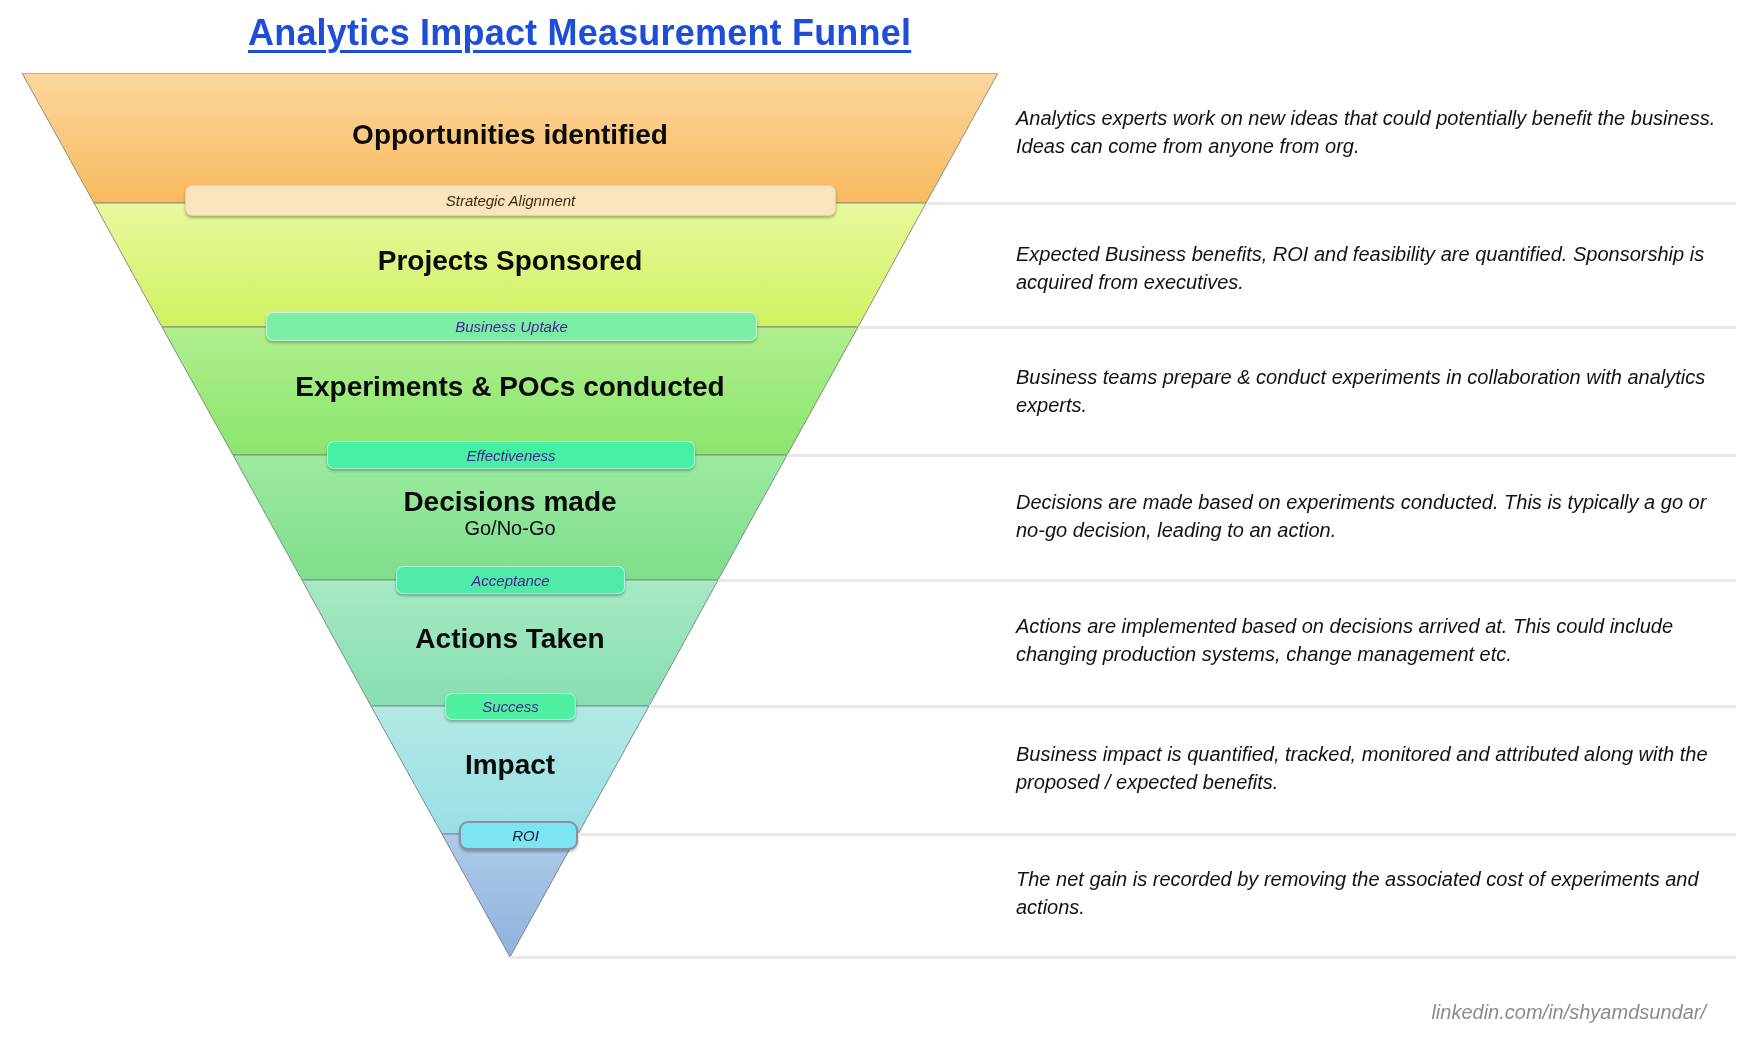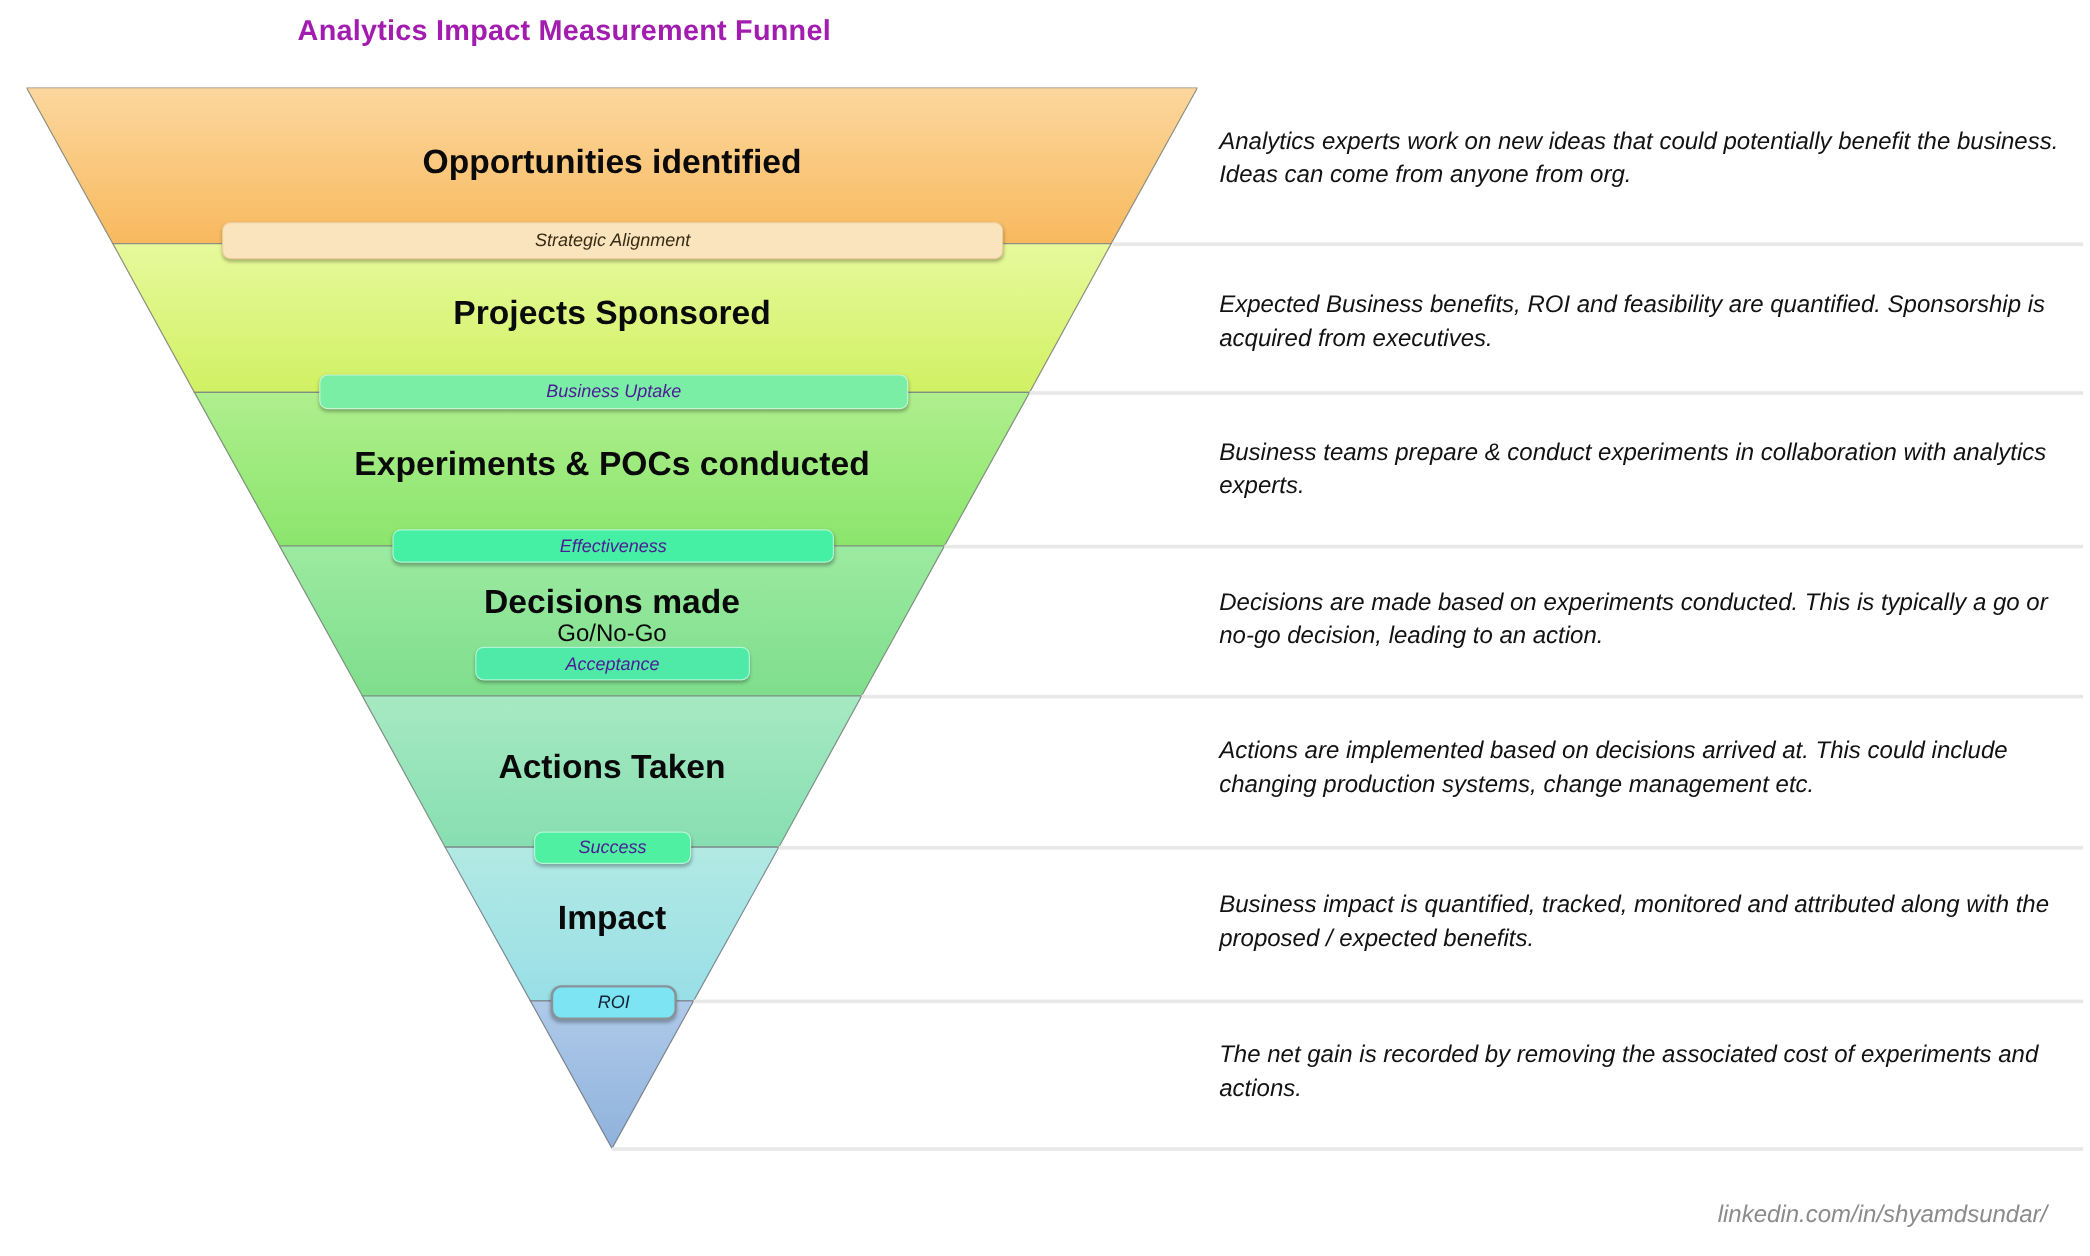--- a/index.html
+++ b/index.html
@@ -4,22 +4,22 @@
 <style>
   html,body { margin:0; padding:0; }
   body {
     width:1742px; height:1047px; position:relative; overflow:hidden;
     background:#ffffff;
     font-family:"Liberation Sans", sans-serif;
     color:#111;
   }
   .title {
     position:absolute; left:248px; top:12px;
-    font-size:24px; font-weight:bold; color:#a21caf;
-    text-decoration-thickness:3px; text-underline-offset:5px;
+    font-size:36px; font-weight:bold; color:#1d4ed8;
+    text-decoration:underline; text-decoration-thickness:3px; text-underline-offset:5px;
     letter-spacing:0.2px;
   }
   .funnel-layer { position:absolute; left:22px; top:73px; width:976px; height:884px; }
   .funnel-svg { position:absolute; left:0; top:0; }
   .stage-label {
     position:absolute; left:0; width:100%; text-align:center;
     font-weight:bold; font-size:28px; color:#0a0a0a; height:36px; line-height:36px;
   }
   .sub-label {
     position:absolute; left:0; width:100%; text-align:center;
@@ -100,27 +100,27 @@
 
   <div class="bar bar-sa" style="left: 163px; top: 112px; width: 649px; height: 29px; background-color: rgb(250, 228, 190);">
     <span>Strategic Alignment</span>
   </div>
   <div class="bar" style="left: 244px; top: 239px; width: 489px; height: 27px; background-color: rgb(123, 238, 166);">
     <span>Business Uptake</span>
   </div>
   <div class="bar" style="left: 305px; top: 368px; width: 366px; height: 26px; background-color: rgb(69, 239, 164);">
     <span>Effectiveness</span>
   </div>
-  <div class="bar" style="left: 374px; top: 466px; width: 227px; height: 26px; background-color: rgb(79, 234, 167);">
+  <div class="bar" style="left: 374px; top: 493px; width: 227px; height: 26px; background-color: rgb(79, 234, 167);">
     <span>Acceptance</span>
   </div>
   <div class="bar" style="left: 423px; top: 620px; width: 129px; height: 25px; background-color: rgb(79, 240, 161); align-items: center;">
     <span>Success</span>
   </div>
-  <div class="bar bar-roi" style="left: 437px; top: 748px; width: 101px; height: 25px; background-color: rgb(125, 228, 244);">
+  <div class="bar bar-roi" style="left: 437px; top: 748px; width: 101px; height: 25px; background-color: rgb(125, 228, 244); padding-left: 14px;">
     <span>ROI</span>
   </div>
 </div>
 
 <div class="sep" style="top:202px;left:927px;width:809px"></div>
 <div class="sep" style="top:326px;left:858px;width:878px"></div>
 <div class="sep" style="top:454px;left:787px;width:949px"></div>
 <div class="sep" style="top:579px;left:718px;width:1018px"></div>
 <div class="sep" style="top:705px;left:649px;width:1087px"></div>
 <div class="sep" style="top:833px;left:578px;width:1158px"></div>

